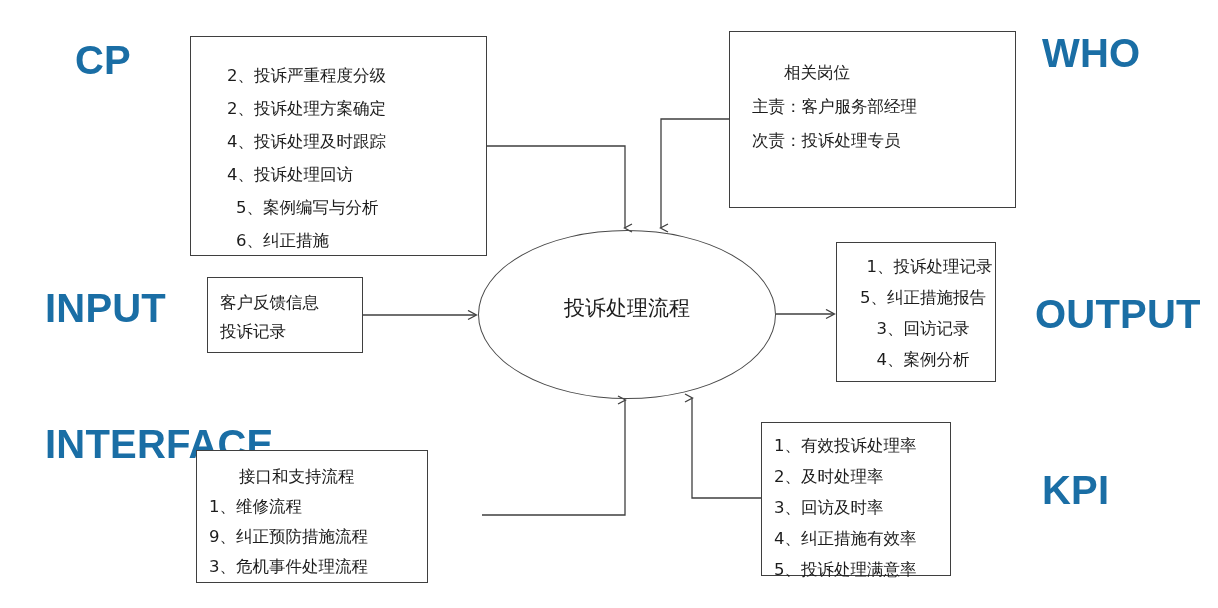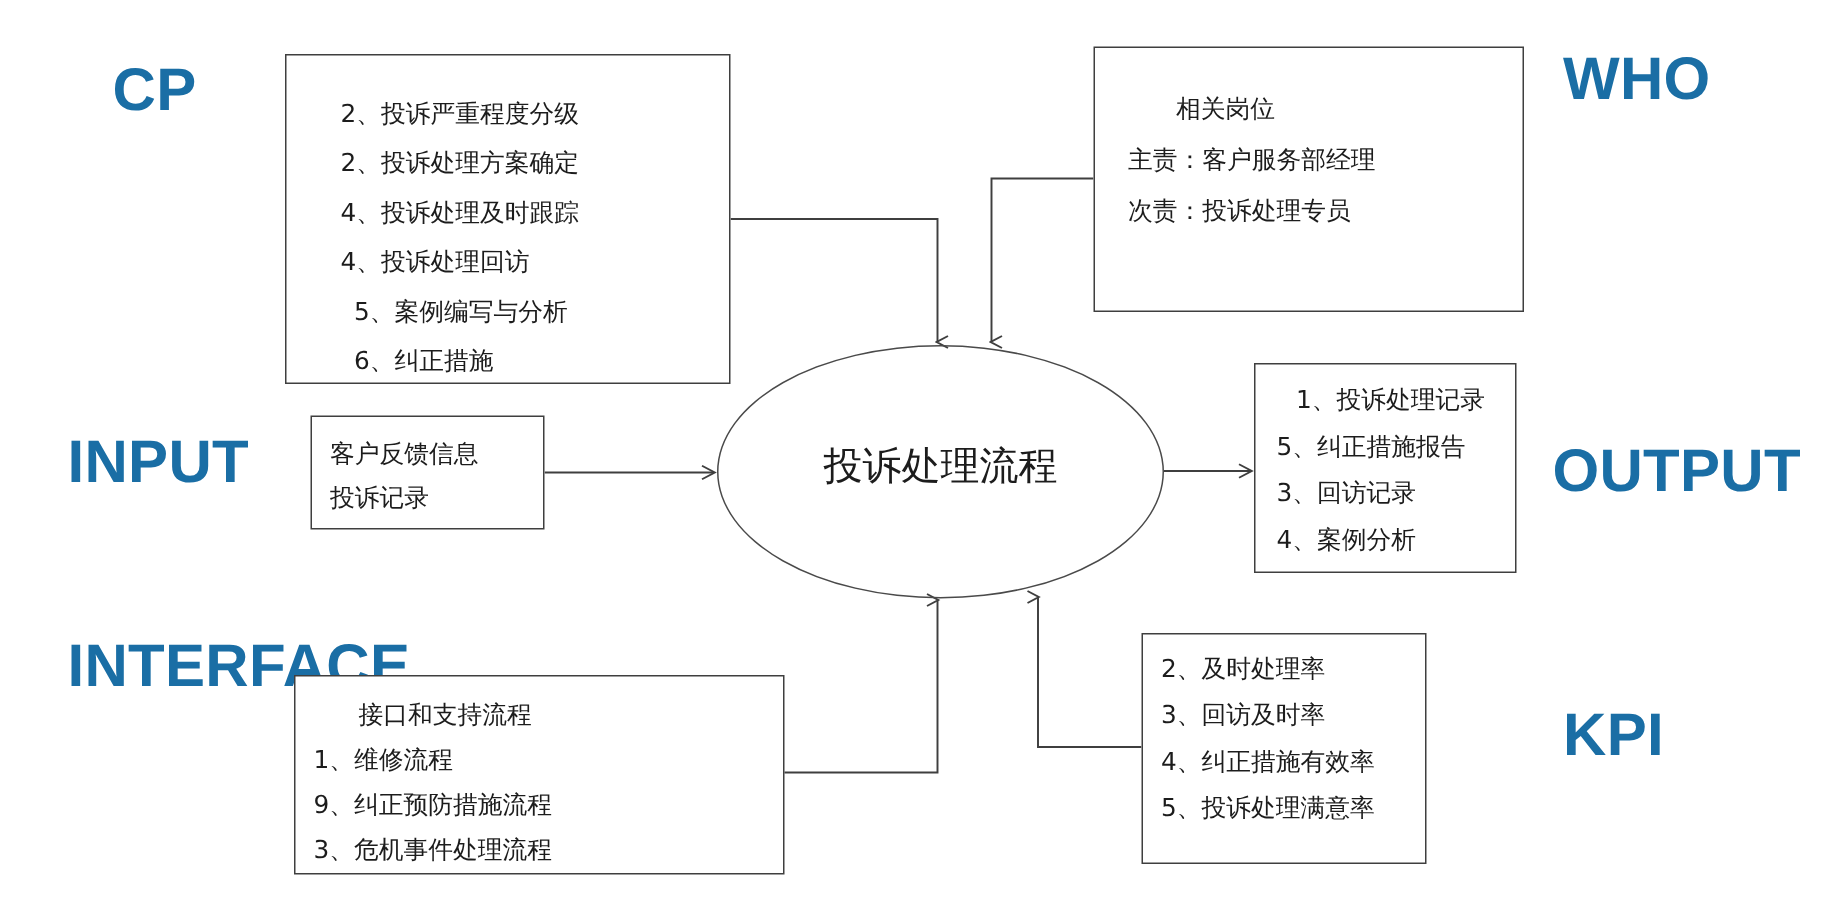--- a/index.html
+++ b/index.html
@@ -66,27 +66,27 @@
   #who-box .box-lines { top: 24px; padding-left: 22px; }
   #who-box .box-line { height: 34px; line-height: 34px; }
   #who-box .box-line.title { padding-left: 32px; }
 
   
   #input-box { left: 207px; top: 277px; width: 156px; height: 76px; }
   #input-box .box-lines { top: 10px; padding-left: 12px; }
   #input-box .box-line { height: 29px; line-height: 29px; }
 
   
-  #output-box { left: 836px; top: 242px; width: 175px; height: 140px; }
+  #output-box { left: 836px; top: 242px; width: 160px; height: 140px; text-align: center; }
   #output-box .box-lines { top: 8px; padding-left: 14px; }
   #output-box .box-line { height: 31px; line-height: 31px; }
   #output-box .box-line.indent { padding-left: 13px; }
 
   
-  #interface-box { left: 196px; top: 450px; width: 327px; height: 133px; }
+  #interface-box { left: 196px; top: 450px; width: 232px; height: 133px; }
   #interface-box .box-lines { top: 11px; padding-left: 12px; }
   #interface-box .box-line { height: 30px; line-height: 30px; }
   #interface-box .box-line.title { padding-left: 30px; }
 
   
   #kpi-box { left: 761px; top: 422px; width: 190px; height: 154px; }
   #kpi-box .box-lines { top: 7px; padding-left: 12px; }
   #kpi-box .box-line { height: 31px; line-height: 31px; }
   #kpi-box .box-line.overflow { color: #1c1c1c; }
 
@@ -102,21 +102,21 @@
     background: transparent;
     box-sizing: border-box;
   }
   #process-ellipse-label {
     position: absolute;
     left: 478px;
     top: 298px;
     width: 298px;
     text-align: center;
     font-family: "DejaVu Sans", "Liberation Sans", sans-serif;
-    font-size: 26px;
+    font-size: 21px;
     color: #1c1c1c;
     line-height: 1;
     white-space: nowrap;
   }
   #label-cp       { left: 75px;  top: 40px; }
   #label-who      { left: 1042px; top: 33px; }
   #label-input    { left: 45px;  top: 288px; }
   #label-output   { left: 1035px; top: 294px; }
   #label-interface{ left: 45px;  top: 424px; }
   #label-kpi      { left: 1042px; top: 470px; }
@@ -207,20 +207,21 @@
     <div class="box-lines">
       <div class="box-line title">接口和支持流程</div>
       <div class="box-line">1、维修流程</div>
       <div class="box-line">9、纠正预防措施流程</div>
       <div class="box-line">3、危机事件处理流程</div>
     </div>
   </div>
 
   <div class="node-box" id="kpi-box">
     <div class="box-lines">
+      <div class="box-line">1、有效投诉处理率</div>
       <div class="box-line">2、及时处理率</div>
       <div class="box-line">3、回访及时率</div>
       <div class="box-line">4、纠正措施有效率</div>
       <div class="box-line overflow">5、投诉处理满意率</div>
     </div>
   </div>
 
   <div id="process-ellipse"></div>
   <div id="process-ellipse-label">投诉处理流程</div>
 

